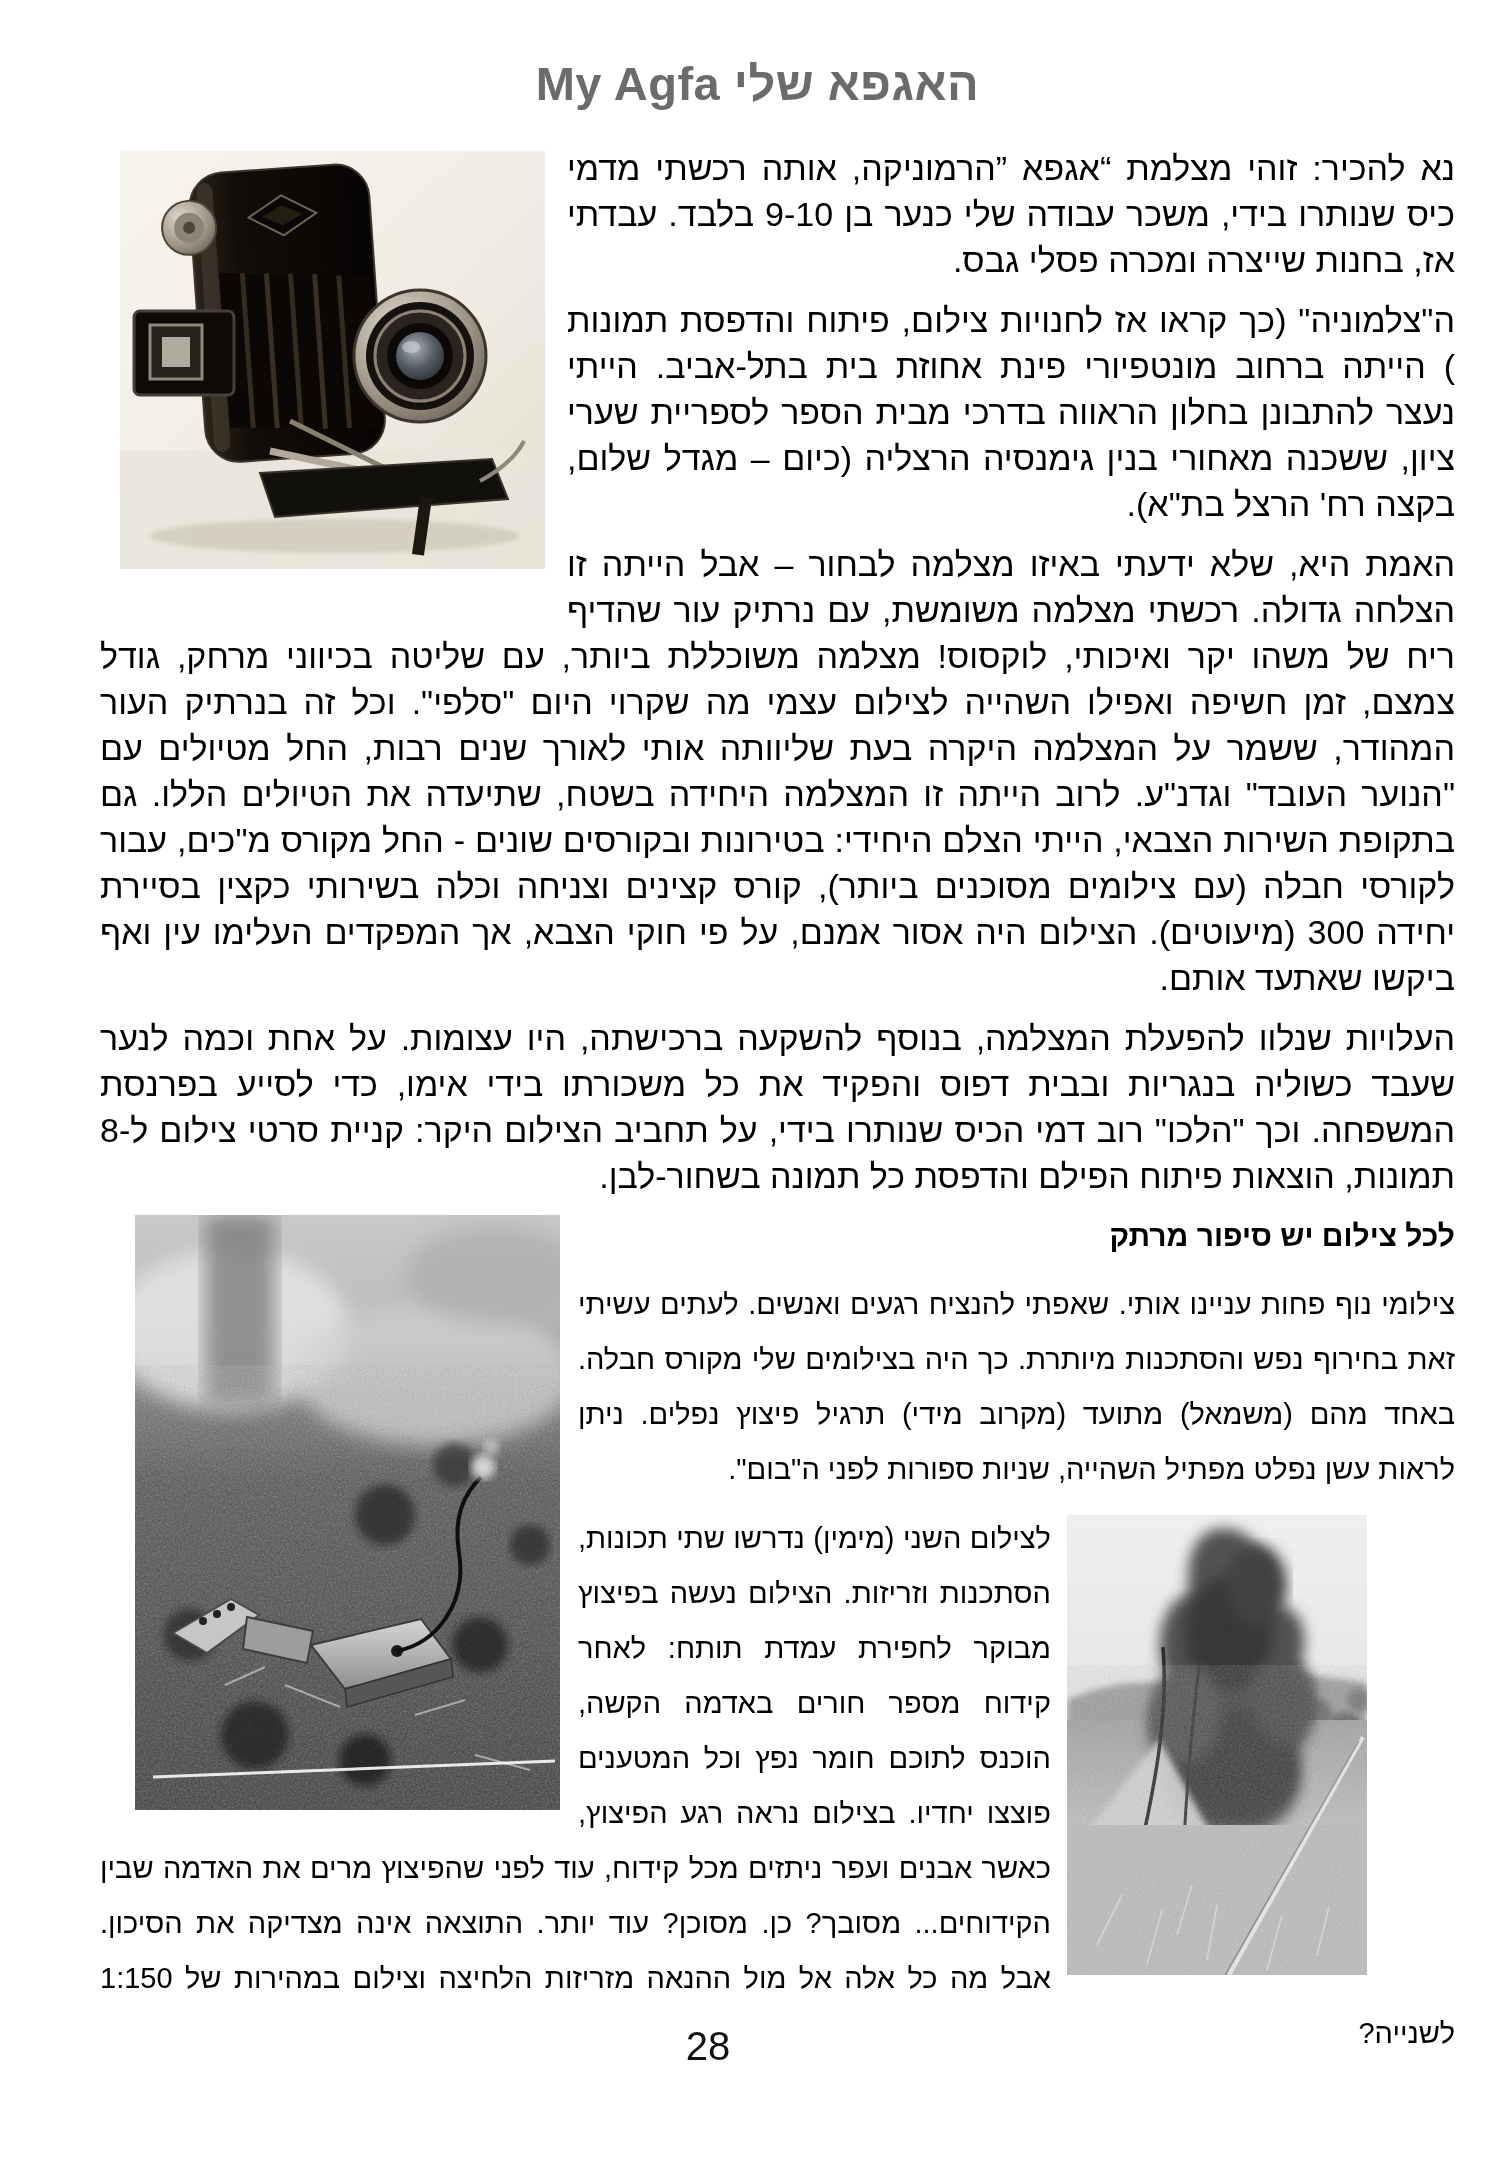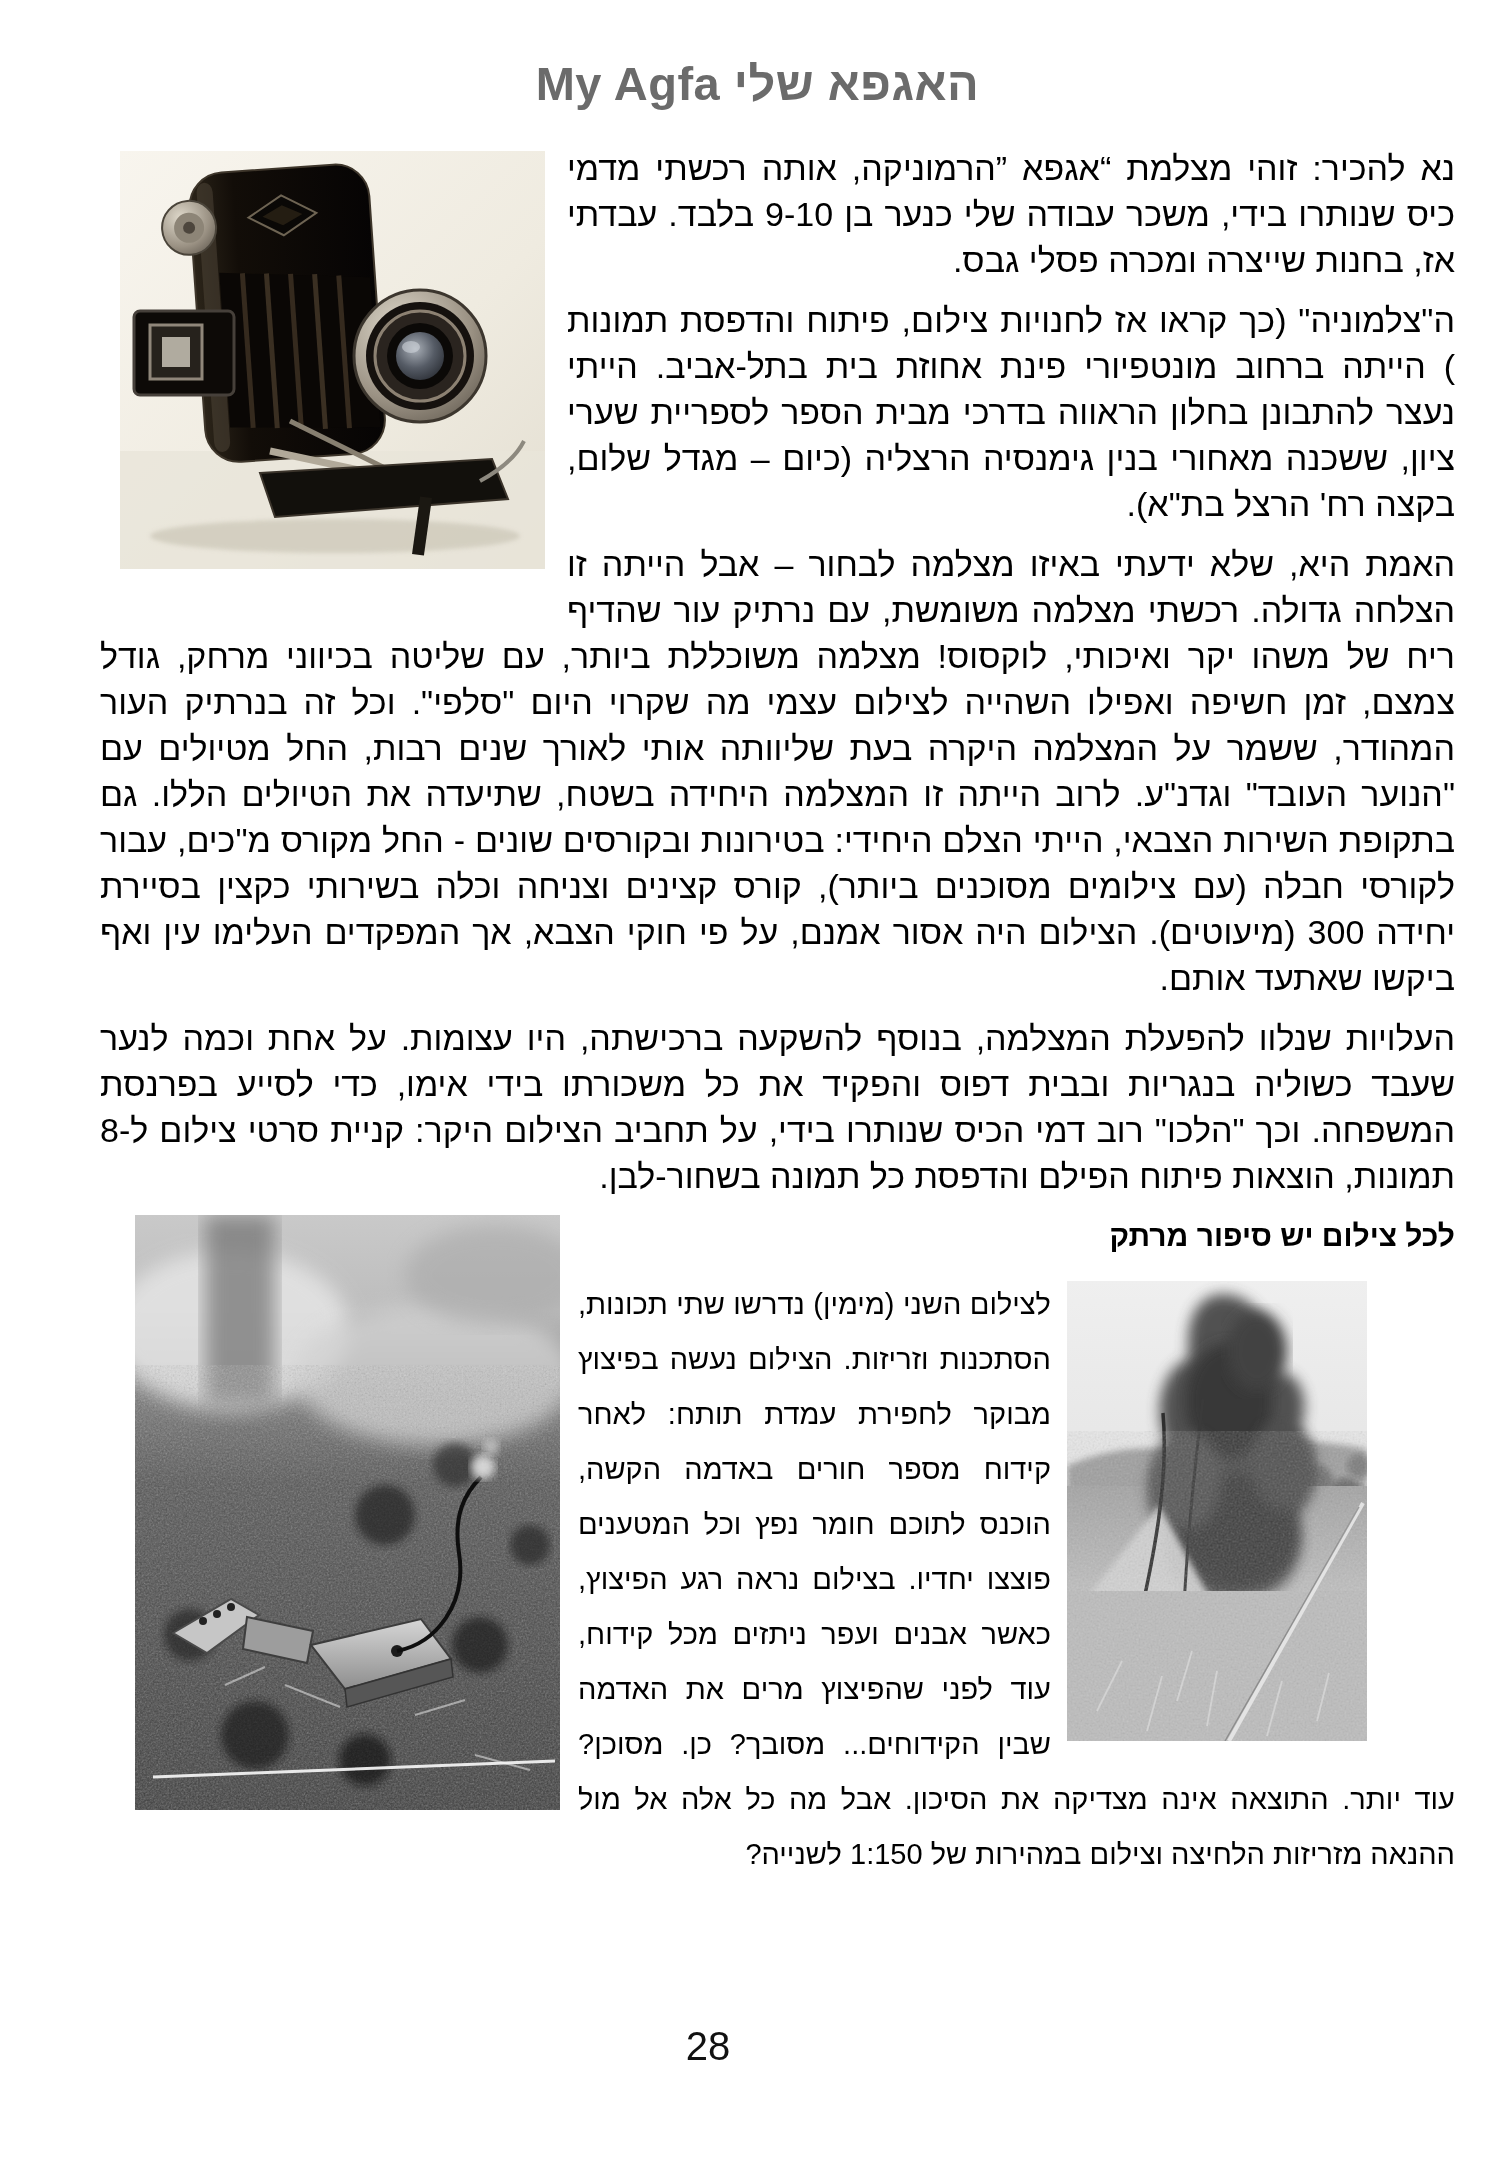--- a/index.html
+++ b/index.html
@@ -183,20 +183,21 @@
               <path d="M280,500 L330,485"></path>
               <path d="M90,470 L130,452"></path>
               <path d="M340,540 L395,555"></path>
           </g>
           <path d="M18,562 L420,546" stroke="#f2f2f2" stroke-width="3" opacity="0.95"></path>
         </svg>
       </figure>
 
       <h2>לכל צילום יש סיפור מרתק</h2>
 
+      <p>צילומי נוף פחות עניינו אותי. שאפתי להנציח רגעים ואנשים. לעתים עשיתי זאת בחירוף נפש והסתכנות מיותרת. כך היה בצילומים שלי מקורס חבלה. באחד מהם (משמאל) מתועד (מקרוב מידי) תרגיל פיצוץ נפלים. ניתן לראות עשן נפלט מפתיל השהייה, שניות ספורות לפני ה"בום".</p>
 
       <figure class="rightphoto-fig">
         <svg viewBox="0 0 300 460" role="img">
           <defs>
             <linearGradient id="sky" x1="0" y1="0" x2="0" y2="1">
               <stop offset="0" stop-color="#efefef"></stop>
                 <stop offset="1" stop-color="#d9d9d9"></stop>
             </linearGradient>
             <linearGradient id="fieldg" x1="0" y1="0" x2="0" y2="1">
               <stop offset="0" stop-color="#a3a3a3"></stop>

